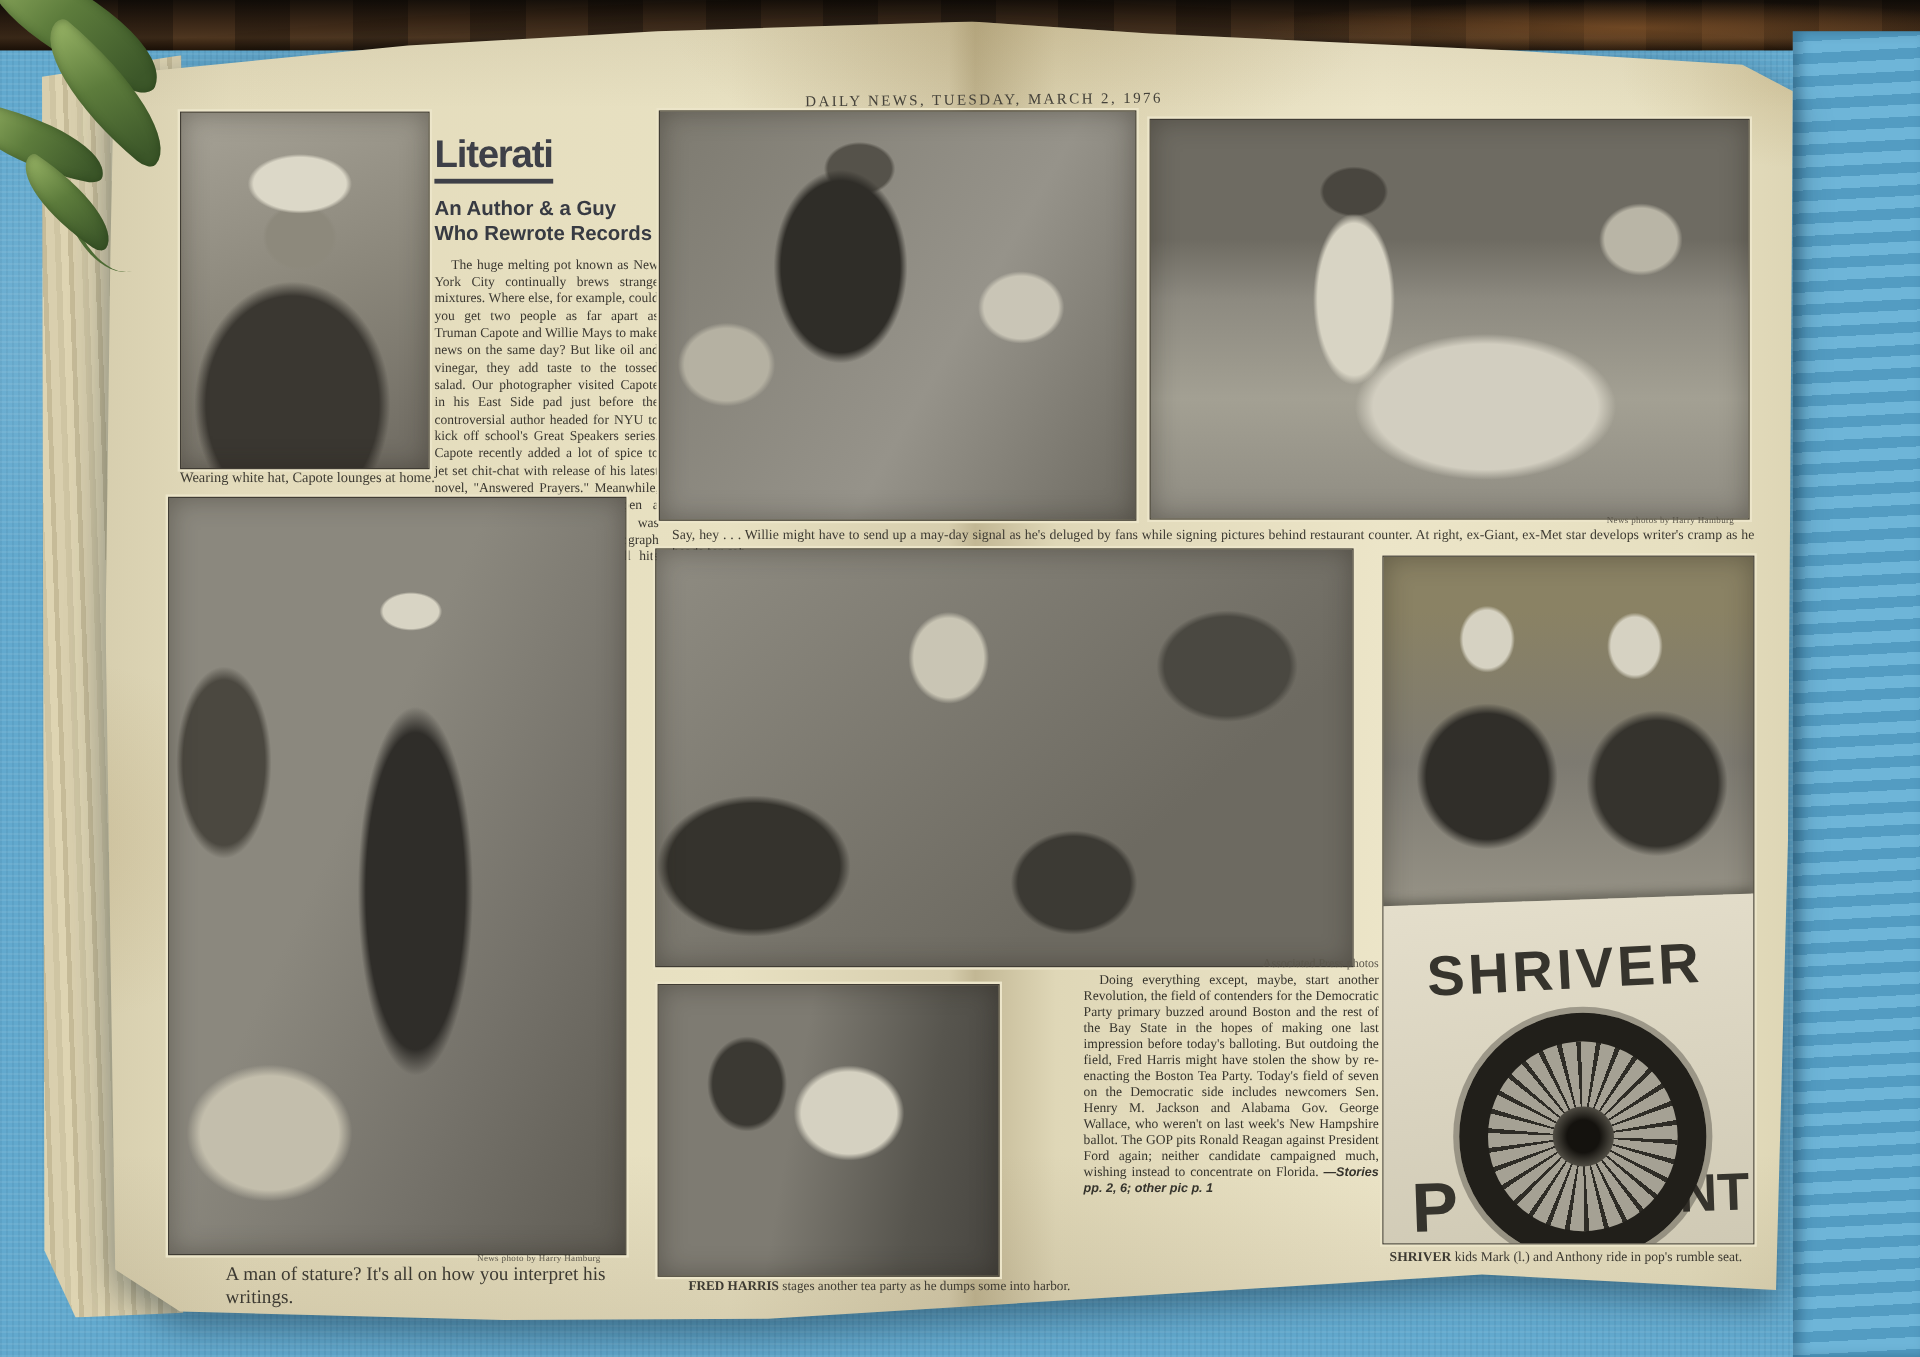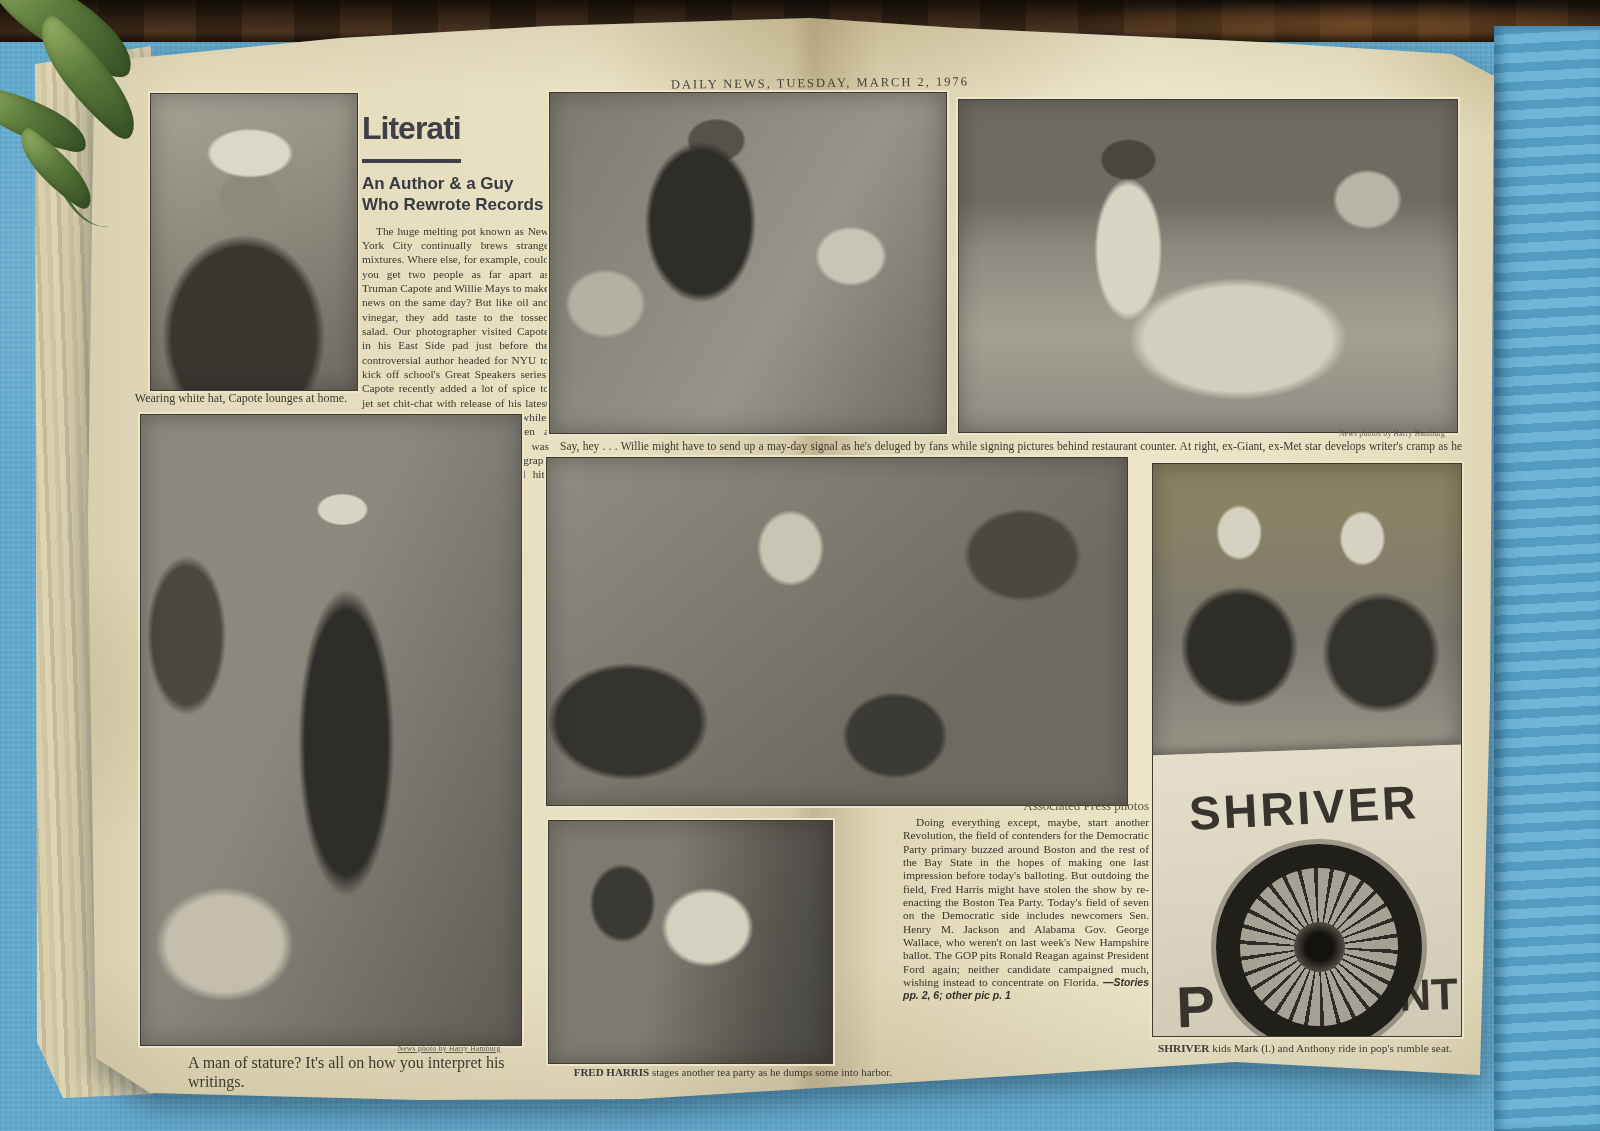--- a/index.html
+++ b/index.html
@@ -42,27 +42,27 @@
       linear-gradient(90deg,#cdc4a4 0%,#e3dbbb 12%,#e8e1c2 38%,#d6cdad 49.4%,#c2b794 50.8%,#dfd7b7 55%,#ece5c8 72%,#e6dfc0 88%,#d3caa7 100%);}
   .masthead{position:absolute;left:640px;top:76px;width:360px;text-align:center;font-size:12.5px;
     letter-spacing:2px;color:#45423a;transform:rotate(-.6deg);}
   .photo{position:absolute;border:1px solid #403c34;box-shadow:inset 0 0 22px rgba(35,30,20,.38), 0 0 0 2px #ece5c9;}
   .cap{position:absolute;color:#3d3a32;font-size:12px;line-height:1.2;}
   .credit{position:absolute;color:#5a564b;font-size:7.5px;letter-spacing:.3px;text-align:center;}
   .cap .lead{font-weight:bold;}
   
   .lit{position:absolute;left:362px;top:110px;width:187px;color:#3b3831;}
   .lit h1{margin:0;font-family:"Liberation Sans","DejaVu Sans",sans-serif;font-weight:bold;
-    font-size:32px;letter-spacing:-1px;color:#3e4048;display:inline-block;border-bottom:4px solid #3e4048;padding-bottom:12px;}
+    font-size:32px;letter-spacing:-1px;color:#3e4048;display:inline-block;border-bottom:4px solid #3e4048;padding-bottom:2px;}
   .lit h2{margin:10px 0 0 0;font-family:"Liberation Sans","DejaVu Sans",sans-serif;
     font-weight:bold;font-size:17px;line-height:1.25;color:#373a42;}
   .lit p{margin:8px 0 0 0;font-size:11.3px;line-height:1.27;text-align:justify;text-indent:14px;}
   
   .mmcol{position:absolute;left:903px;top:798px;width:246px;color:#35332c;}
-  .mmcol .credit2{display:block;text-align:right;color:#5a564b;font-size:13px;margin-bottom:2px;}
+  .mmcol .credit2{display:block;text-align:right;color:#5a564b;font-size:10px;margin-bottom:2px;}
   .mmcol .udall-cap{font-size:12.2px;line-height:1.25;text-align:center;margin:0 0 6px 0;}
   .mmcol h1{margin:2px 0 6px 0;font-family:"Liberation Sans","DejaVu Sans",sans-serif;font-style:italic;
     font-weight:bold;font-size:27px;letter-spacing:-1px;color:#2d2c32;white-space:nowrap;}
   .mmcol .mm-body{margin:0;font-size:11.3px;line-height:1.18;text-align:justify;text-indent:13px;}
   .mmcol .stories{font-family:"Liberation Sans","DejaVu Sans",sans-serif;font-style:italic;font-weight:bold;font-size:10.5px;}
   
   .sign{position:absolute;left:-2%;top:50%;width:104%;height:52%;transform:rotate(-2deg);
     background:linear-gradient(175deg,#e4decb,#cfc9b4);box-shadow:0 -4px 8px rgba(30,28,20,.35);}
   .sign .s1{position:absolute;left:0;top:10%;width:100%;text-align:center;
     font-family:"Liberation Sans","DejaVu Sans",sans-serif;font-weight:bold;font-size:47px;
@@ -90,21 +90,21 @@
   <div class="paper-wrap">
     <div class="paper">
 
       <div class="masthead">DAILY NEWS, TUESDAY, MARCH 2, 1976</div>
 
       <div class="photo" style="left:150px;top:93px;width:206px;height:296px;background:
              radial-gradient(70px 40px at 48% 20%, #dcd8c8 0 55%, rgba(220,216,200,0) 62%),
              radial-gradient(50px 45px at 48% 35%, #8d897c 0 55%, rgba(0,0,0,0) 62%),
              radial-gradient(120px 150px at 45% 82%, #3a3731 0 60%, rgba(0,0,0,0) 68%),
              linear-gradient(160deg,#a6a296 0%,#8b877b 50%,#6e6a61 100%);"></div>
-      <div class="cap" style="left:127px;top:391px;width:228px;text-align:center;">
+      <div class="cap" style="left:150px;top:391px;width:228px;">
         <span>Wearing white hat, Capote lounges at home.</span>
       </div>
 
       <div class="lit">
         <h1>Literati</h1>
         <h2>
           <span>An Author &amp; a Guy</span><br>
           <span>Who Rewrote Records</span>
         </h2>
         <p>The huge melting pot known as New York City continually brews strange mixtures. Where else, for example, could you get two people as far apart as Truman Capote and Willie Mays to make news on the same day? But like oil and vinegar, they add taste to the tossed salad. Our photographer visited Capote in his East Side pad just before the controversial author headed for NYU to kick off school's Great Speakers series. Capote recently added a lot of spice to jet set chit-chat with release of his latest novel, "Answered Prayers." Meanwhile, baseball great Mays helped open a restaurant on West Side and was immediately besieged by autograph hounds. Like Capote, Willie still hits 'em.</p>
@@ -137,21 +137,21 @@
              radial-gradient(95px 75px at 82% 28%, #4a4841 0 55%, rgba(0,0,0,0) 62%),
              radial-gradient(85px 70px at 60% 80%, #3c3a34 0 55%, rgba(0,0,0,0) 62%),
              linear-gradient(140deg,#8f8c82,#6d6a61 70%);"></div>
 
       <div class="photo" style="left:140px;top:414px;width:380px;height:630px;background:
              radial-gradient(42px 26px at 53% 15%, #d8d4c4 0 55%, rgba(0,0,0,0) 62%),
              radial-gradient(75px 240px at 54% 52%, #2f2d29 0 55%, rgba(0,0,0,0) 64%),
              radial-gradient(115px 95px at 22% 84%, #c3beac 0 50%, rgba(0,0,0,0) 60%),
              radial-gradient(62px 125px at 12% 35%, #4b4840 0 55%, rgba(0,0,0,0) 64%),
              linear-gradient(115deg,#8b887e 0 40%,#75726a 70%,#5e5b53);"></div>
-      <div class="credit" style="left:380px;top:1044px;width:138px;text-decoration:underline;">
+      <div class="credit" style="left:380px;top:1044px;width:138px;">
         <span>News photo by Harry Hamburg</span>
       </div>
       <div class="cap" style="left:188px;top:1053px;width:348px;text-align:left;font-size:16px;">
         <span>A man of stature? It's all on how you interpret his writings.</span>
       </div>
 
       <div class="photo" style="left:548px;top:820px;width:283px;height:242px;background:
              radial-gradient(72px 62px at 56% 44%, #d5d1c1 0 55%, rgba(0,0,0,0) 64%),
              radial-gradient(52px 62px at 26% 34%, #3b3933 0 55%, rgba(0,0,0,0) 64%),
              linear-gradient(100deg,#7e7b72 0 40%,#57554e 75%,#474540);"></div>

